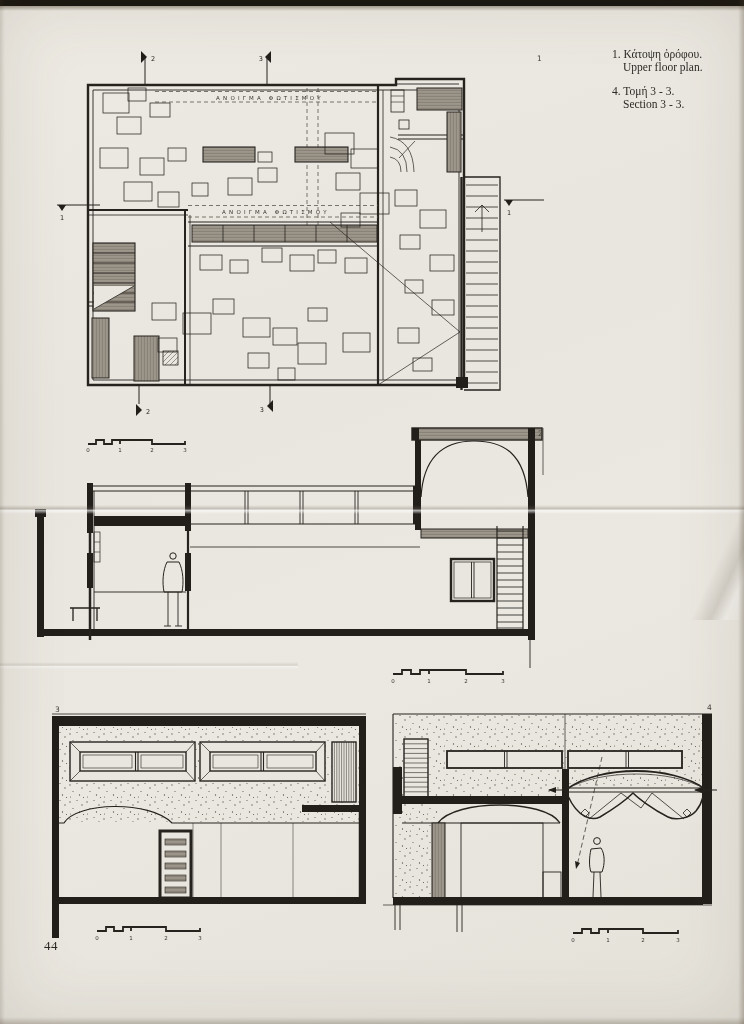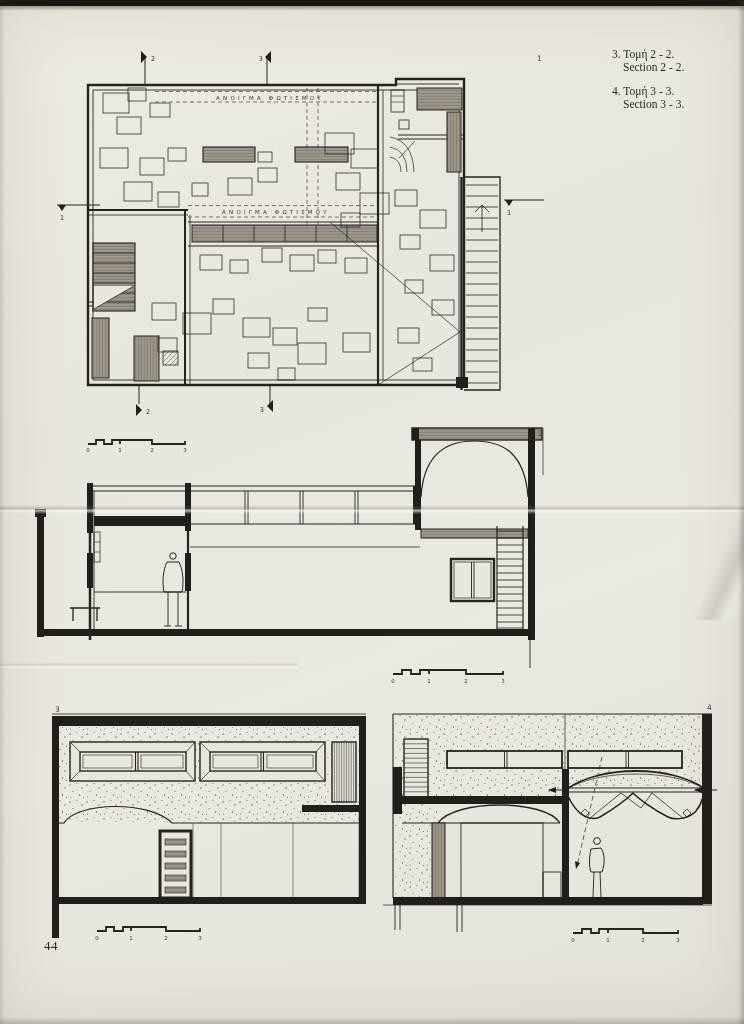--- a/index.html
+++ b/index.html
@@ -371,22 +371,22 @@
         <text x="573" y="942" text-anchor="middle" font-family="DejaVu Sans, sans-serif" font-size="5.5" fill="#3a352e" stroke="none">0</text>
         <text x="608" y="942" text-anchor="middle" font-family="DejaVu Sans, sans-serif" font-size="5.5" fill="#3a352e" stroke="none">1</text>
         <text x="643" y="942" text-anchor="middle" font-family="DejaVu Sans, sans-serif" font-size="5.5" fill="#3a352e" stroke="none">2</text>
         <text x="678" y="942" text-anchor="middle" font-family="DejaVu Sans, sans-serif" font-size="5.5" fill="#3a352e" stroke="none">3</text>
       </g>
     </g>
   </svg>
 
   <div class="legend">
     <div class="legend-item">
-      <div class="line1"><span>3.</span> <span>Τομή 2 - 2.</span></div>
-      <div class="line2">Section 2 - 2.</div>
+      <div class="line1"><span>1.</span> <span>Κάτοψη ὀρόφου.</span></div>
+      <div class="line2">Upper floor plan.</div>
     </div>
     <div class="legend-item">
       <div class="line1"><span>4.</span> <span>Τομή 3 - 3.</span></div>
       <div class="line2">Section 3 - 3.</div>
     </div>
   </div>
 
   <div class="page-number">44</div>
 
   <div class="crease-main"></div>

